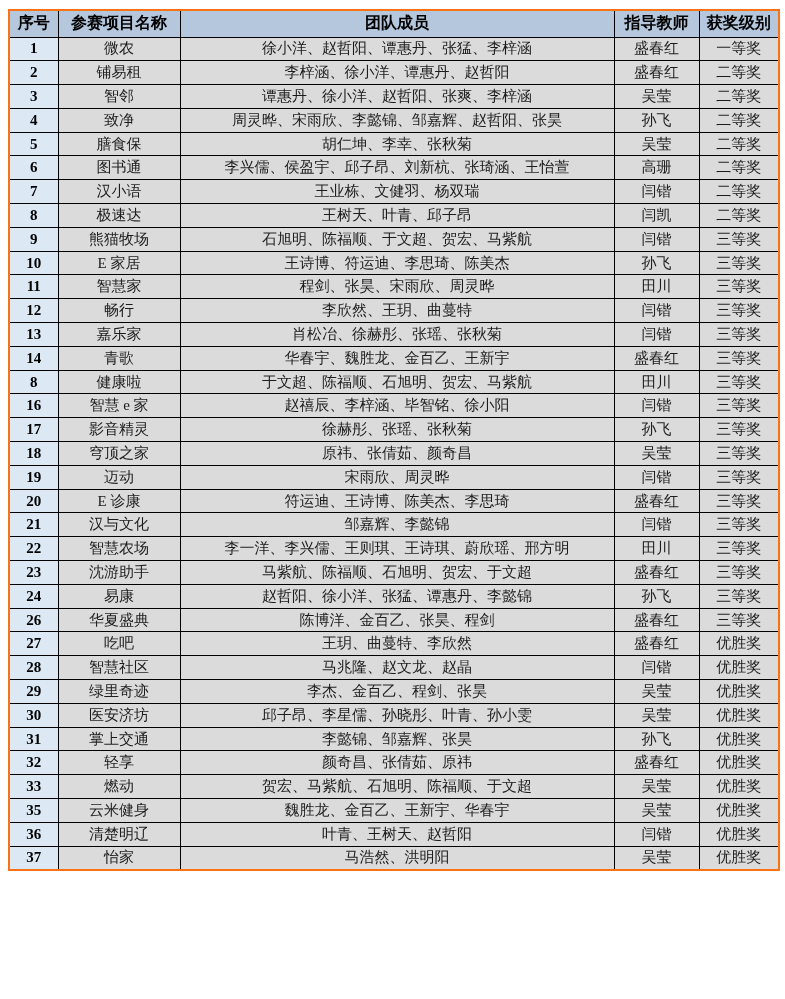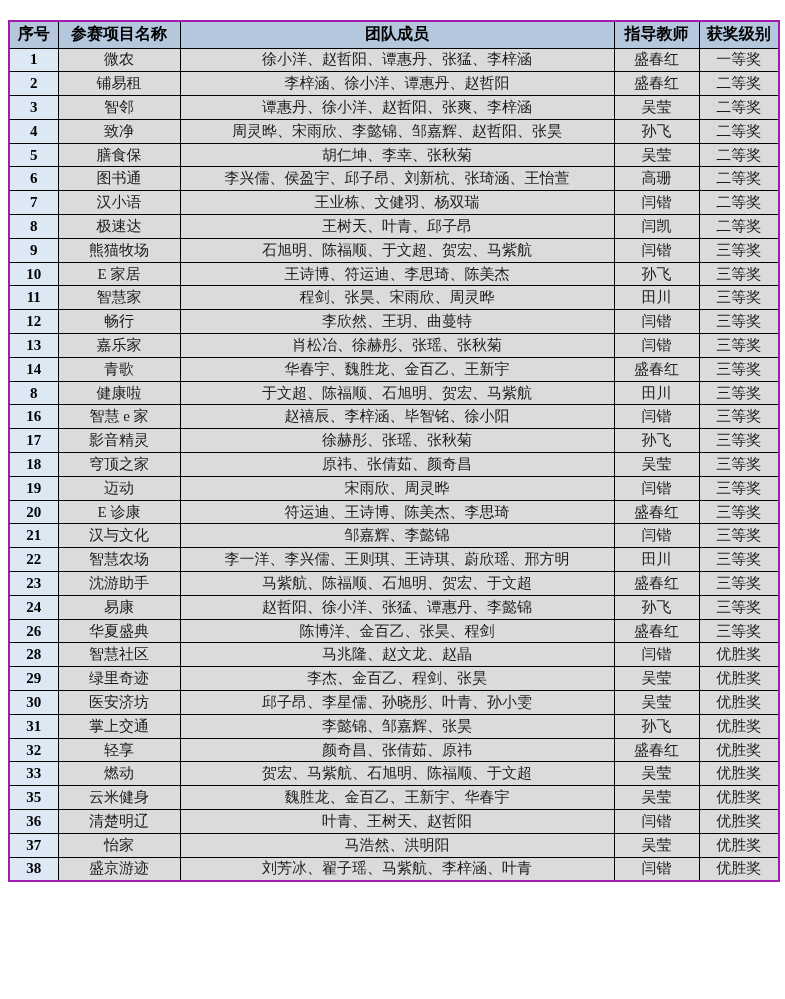--- a/index.html
+++ b/index.html
@@ -11,25 +11,25 @@
   .page {
     position: relative;
     width: 785px;
     height: 999px;
     background: #ffffff;
     overflow: hidden;
   }
   table.award-table {
     position: absolute;
     left: 8px;
-    top: 20px;
+    top: 9px;
     width: 770px;
     border-collapse: collapse;
     table-layout: fixed;
-    border: 2px solid #a21caf;
+    border: 2px solid #f97316;
   }
   .award-table th,
   .award-table td {
     border: 1px solid #000000;
     text-align: center;
     vertical-align: middle;
     overflow: hidden;
     white-space: nowrap;
     padding: 0 2px;
   }
@@ -251,20 +251,27 @@
           <td class="award-cell">三等奖</td>
         </tr>
         <tr>
           <td class="num-cell">26</td>
           <td class="name-cell">华夏盛典</td>
           <td class="members-cell">陈博洋、金百乙、张昊、程剑</td>
           <td class="advisor-cell">盛春红</td>
           <td class="award-cell">三等奖</td>
         </tr>
         <tr>
+          <td class="num-cell">27</td>
+          <td class="name-cell">吃吧</td>
+          <td class="members-cell">王玥、曲蔓特、李欣然</td>
+          <td class="advisor-cell">盛春红</td>
+          <td class="award-cell">优胜奖</td>
+        </tr>
+        <tr>
           <td class="num-cell">28</td>
           <td class="name-cell">智慧社区</td>
           <td class="members-cell">马兆隆、赵文龙、赵晶</td>
           <td class="advisor-cell">闫锴</td>
           <td class="award-cell">优胜奖</td>
         </tr>
         <tr>
           <td class="num-cell">29</td>
           <td class="name-cell">绿里奇迹</td>
           <td class="members-cell">李杰、金百乙、程剑、张昊</td>
@@ -311,24 +318,17 @@
           <td class="name-cell">清楚明辽</td>
           <td class="members-cell">叶青、王树天、赵哲阳</td>
           <td class="advisor-cell">闫锴</td>
           <td class="award-cell">优胜奖</td>
         </tr>
         <tr>
           <td class="num-cell">37</td>
           <td class="name-cell">怡家</td>
           <td class="members-cell">马浩然、洪明阳</td>
           <td class="advisor-cell">吴莹</td>
-          <td class="award-cell">优胜奖</td>
-        </tr>
-        <tr>
-          <td class="num-cell">38</td>
-          <td class="name-cell">盛京游迹</td>
-          <td class="members-cell">刘芳冰、翟子瑶、马紫航、李梓涵、叶青</td>
-          <td class="advisor-cell">闫锴</td>
           <td class="award-cell">优胜奖</td>
         </tr>
       </tbody>
   </table>
 </div>
 
 </body></html>

